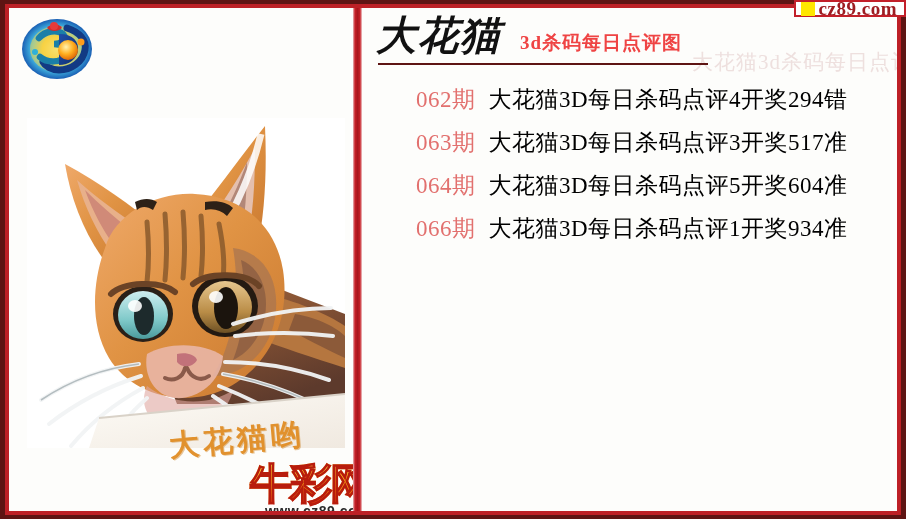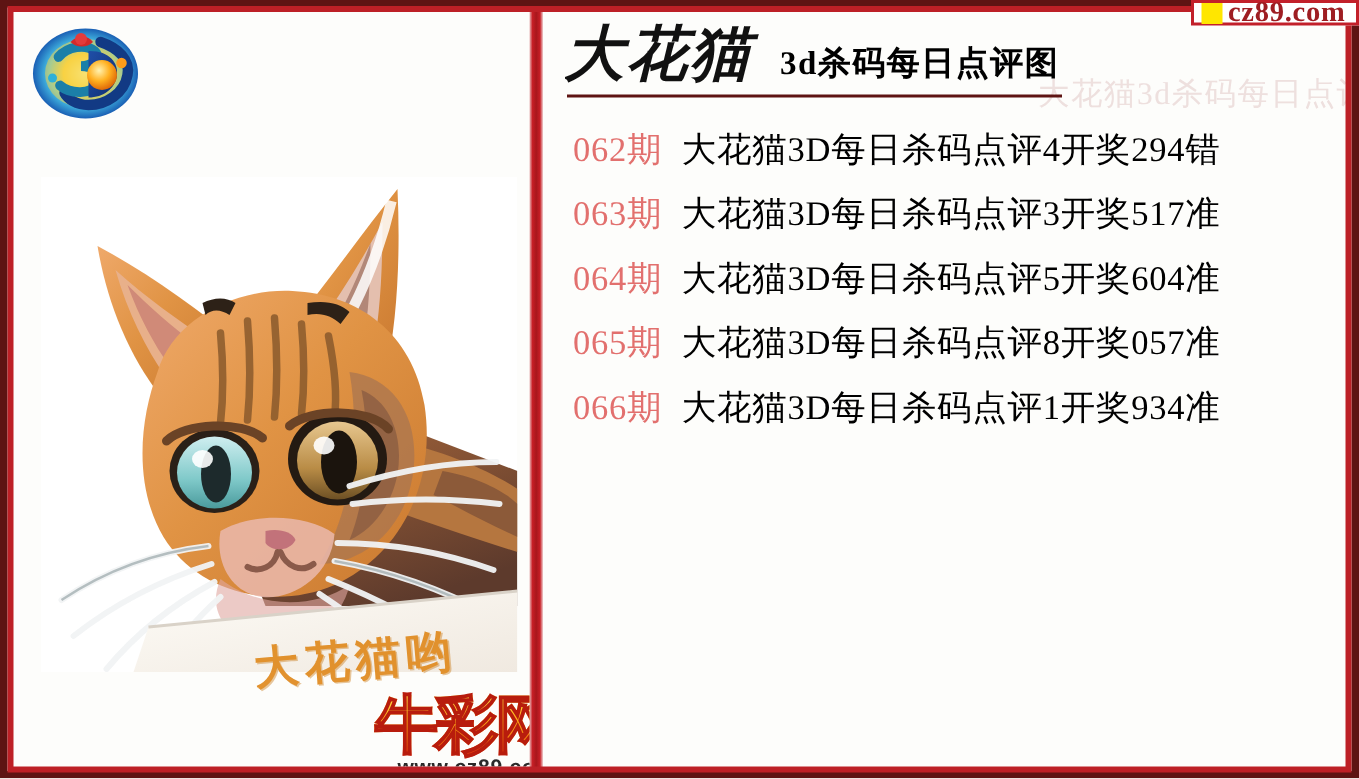--- a/index.html
+++ b/index.html
@@ -146,23 +146,23 @@
     font-family: "Liberation Serif", "DejaVu Serif", serif;
     font-size: 40px;
     font-weight: bold;
     font-style: italic;
     color: #111111;
     letter-spacing: 2px;
     line-height: 1;
   }
   .title-sub {
     font-family: "Liberation Serif", "DejaVu Serif", serif;
-    font-size: 22px;
-    font-weight: bold;
-    color: #000000;
+    font-size: 19px;
+    font-weight: bold;
+    color: #ef4444;
     letter-spacing: 1px;
     margin-left: 2px;
     line-height: 1;
   }
   .title-underline {
     position: absolute;
     left: 16px; top: 55px;
     width: 330px; height: 2px;
     background: #5e1413;
   }
@@ -181,21 +181,21 @@
   .entry-list {
     position: absolute;
     left: 0; top: 70px;
     width: 536px;
   }
   .entry-row {
     height: 43px;
     display: flex;
     align-items: center;
     white-space: nowrap;
-    padding-left: 20px;
+    padding-left: 54px;
     box-sizing: border-box;
   }
   .entry-issue {
     font-family: "Liberation Serif", "DejaVu Serif", serif;
     font-size: 23px;
     color: #e2706e;
     letter-spacing: .5px;
   }
   .entry-text {
     font-family: "Liberation Serif", "DejaVu Serif", serif;
@@ -404,24 +404,20 @@
       </div>
       <div class="entry-row">
         <span class="entry-issue">063期</span>
         <span class="entry-text">大花猫3D每日杀码点评3开奖517准</span>
       </div>
       <div class="entry-row">
         <span class="entry-issue">064期</span>
         <span class="entry-text">大花猫3D每日杀码点评5开奖604准</span>
       </div>
       <div class="entry-row">
-        <span class="entry-issue">065期</span>
-        <span class="entry-text">大花猫3D每日杀码点评8开奖057准</span>
-      </div>
-      <div class="entry-row">
         <span class="entry-issue">066期</span>
         <span class="entry-text">大花猫3D每日杀码点评1开奖934准</span>
       </div>
     </div>
   </div>
 
   <div class="frame-outer"></div>
   <div class="frame-inner"></div>
 
   <div class="cz-badge">

